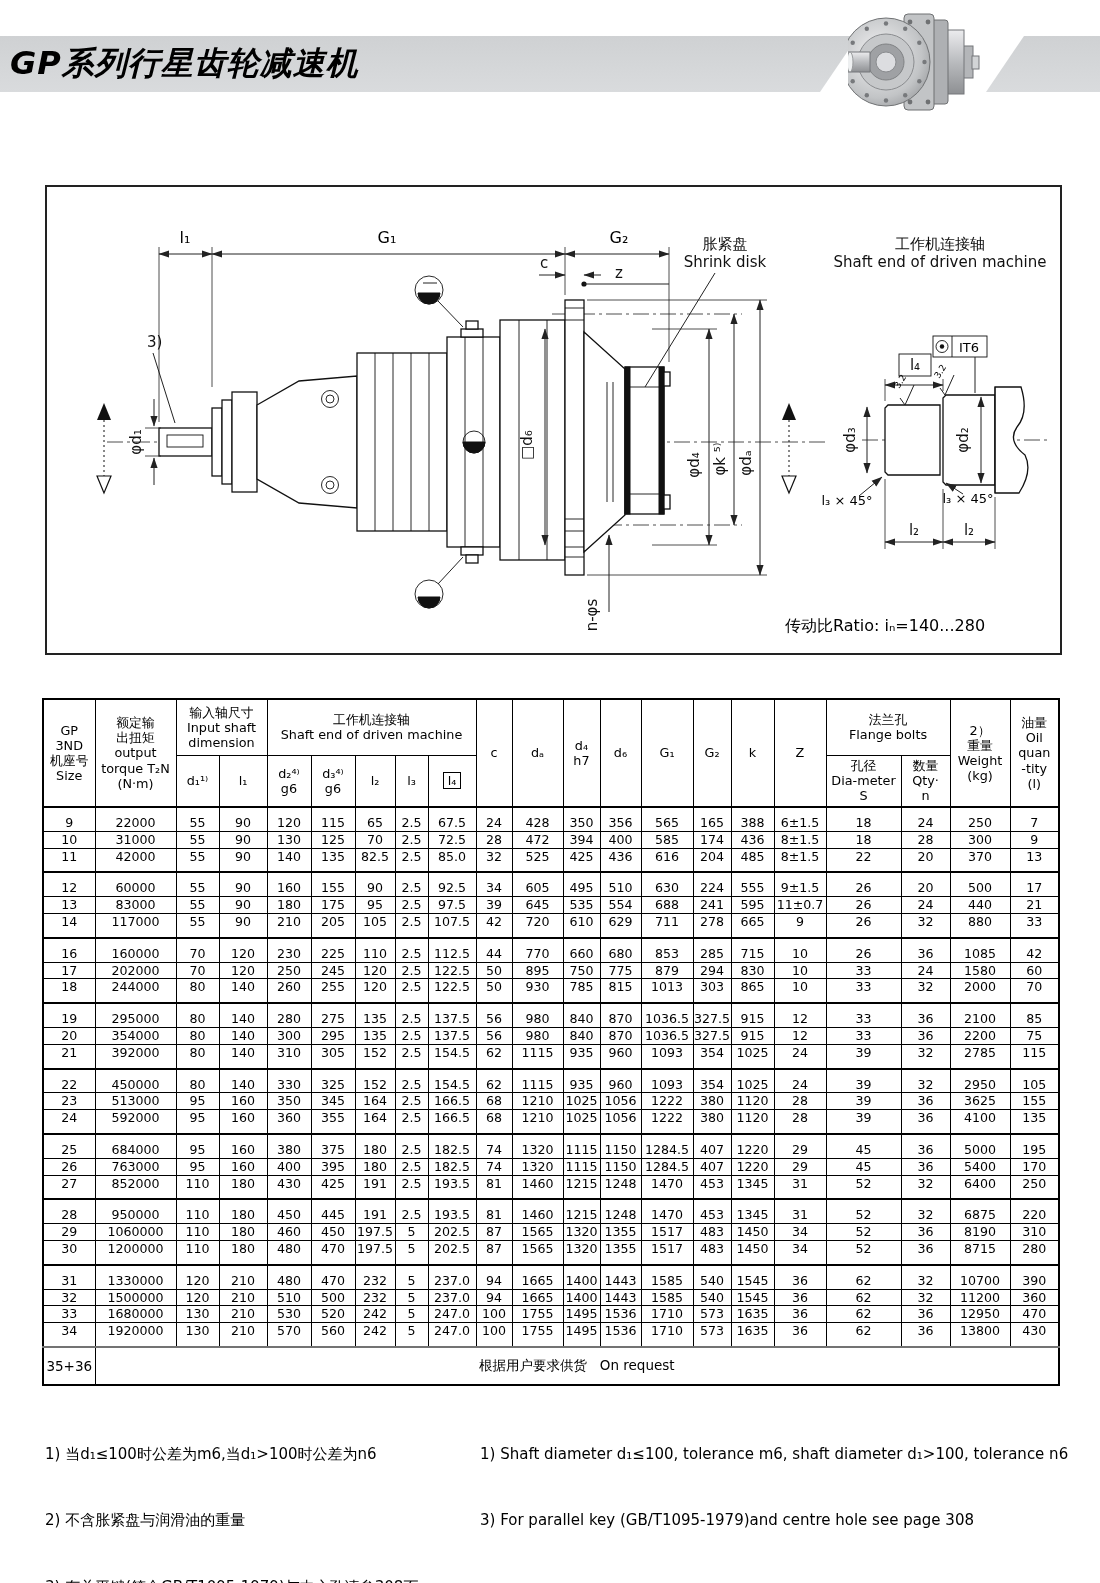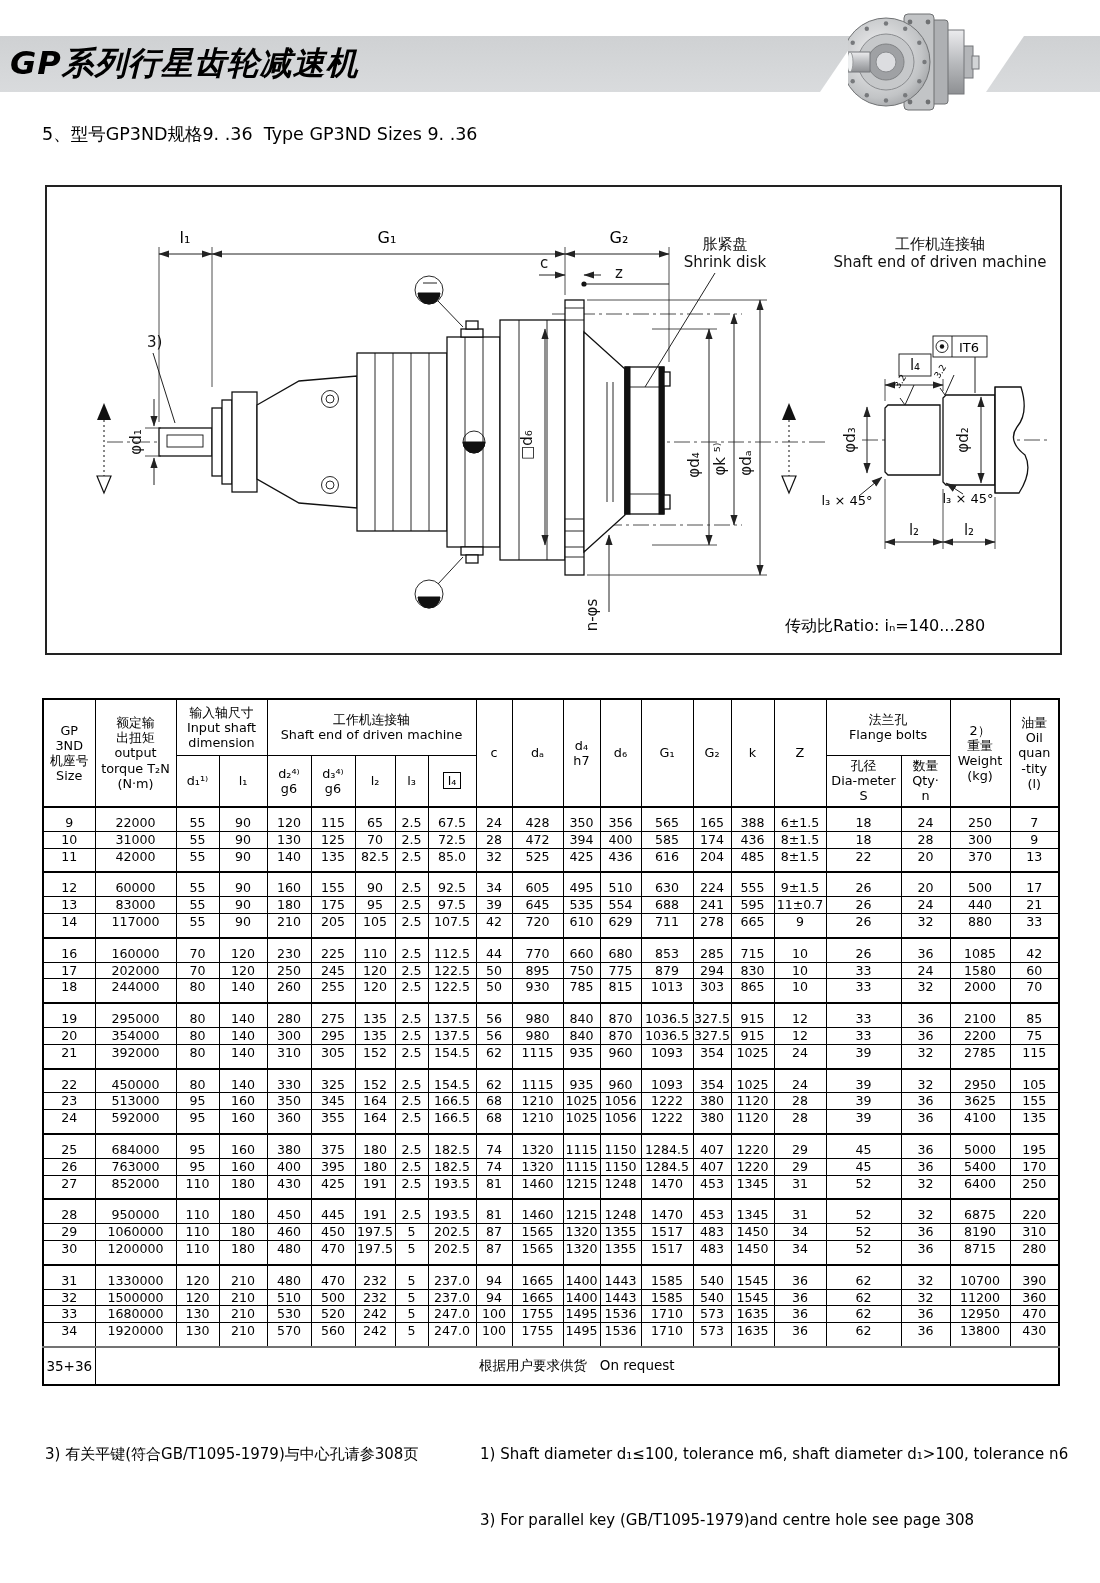--- a/index.html
+++ b/index.html
@@ -102,21 +102,20 @@
           <circle cx="18.8" cy="26.7" r="2.2"></circle>
       </g>
       <circle cx="38" cy="60" r="28" fill="#c6c8ca" stroke="#8a8c8f"></circle>
       <circle cx="38" cy="60" r="18" fill="#9fa1a4" stroke="#808284"></circle>
       <circle cx="38" cy="60" r="10" fill="#dcdde0" stroke="#8a8c8f"></circle>
       <rect x="0" y="50" width="22" height="20" fill="url(#mtl)" stroke="#75777a"></rect>
       <ellipse cx="2" cy="60" rx="3" ry="10" fill="#eef0f1" stroke="#9a9c9e"></ellipse>
     </g>
   </svg>
 
-  <div class="subtitle">5、型号GP3ND规格9. .36  Type GP3ND Sizes 9. .36</div>
 
   <div class="draw-box">
     <svg width="1009" height="462" viewBox="0 0 1009 462">
       <defs>
         <marker id="ar" viewBox="0 0 10 8" refX="9.5" refY="4" markerWidth="11" markerHeight="9" orient="auto-start-reverse">
           <path d="M0,0.6 L10,4 L0,7.4 Z" fill="#222"></path>
         </marker>
       </defs>
 
       <line class="cl" x1="60" y1="255" x2="778" y2="255"></line>
@@ -990,20 +989,22 @@
         <tbody class="lastrow">
           <tr>
             <td>35+36</td>
             <td colspan="20">根据用户要求供货   On request</td>
           </tr>
         </tbody>
       </table>
   </div>
 
   <div class="notes-left">
+    <div>1) 当d₁≤100时公差为m6,当d₁&gt;100时公差为n6</div>
+    <div>2) 不含胀紧盘与润滑油的重量</div>
     <div>3) 有关平键(符合GB/T1095-1979)与中心孔请参308页</div>
     
     
   </div>
   <div class="notes-right">
     <div>1) Shaft diameter d₁≤100, tolerance m6, shaft diameter d₁&gt;100, tolerance n6</div>
     <div>3) For parallel key (GB/T1095-1979)and centre hole see page 308</div>
     
     
   </div>

